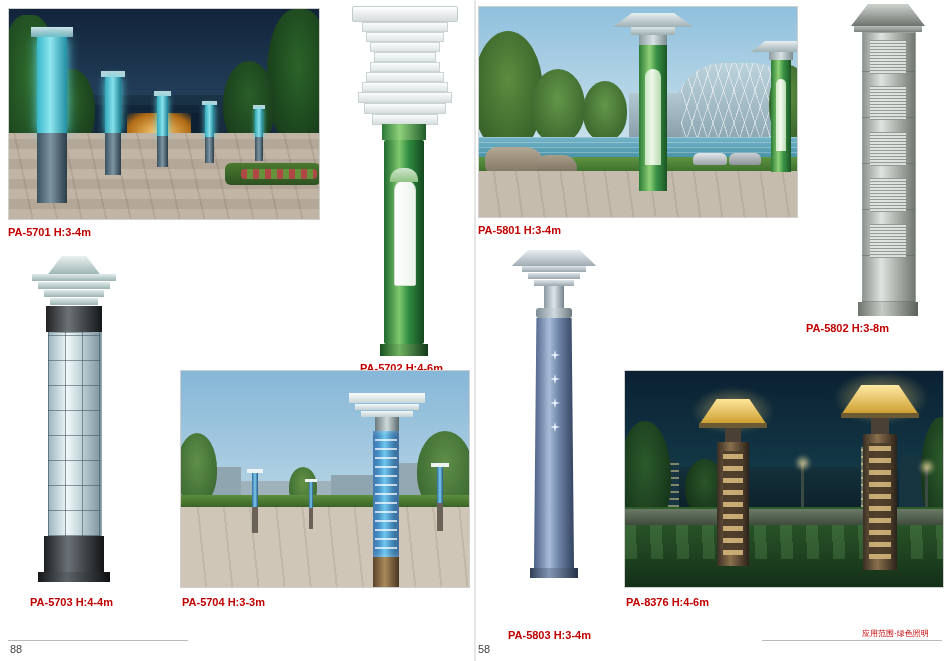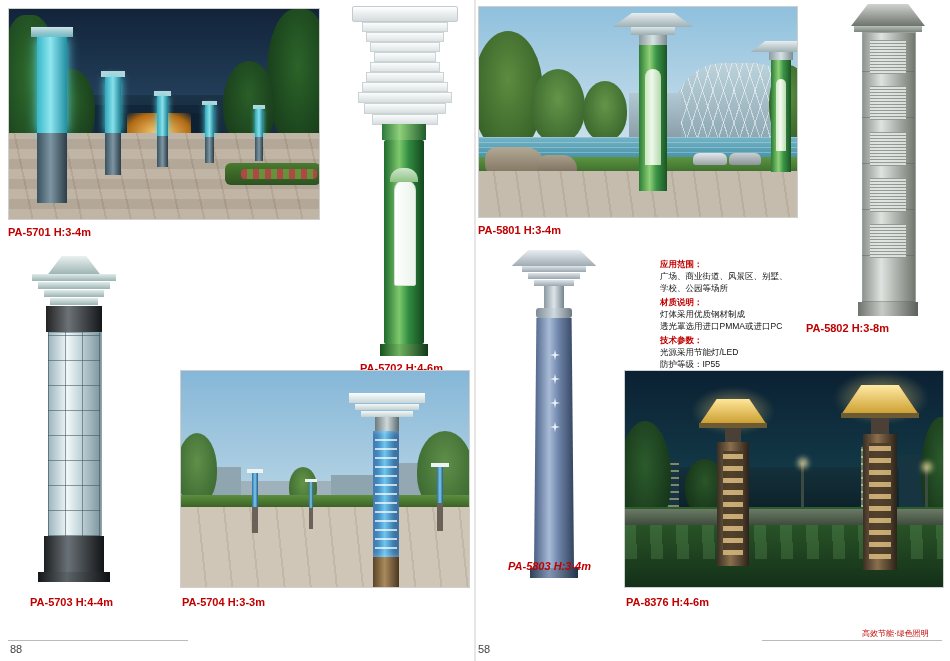--- a/index.html
+++ b/index.html
@@ -231,31 +231,20 @@
 
     <div class="prod" style="left:266px;top:34px;width:72px;height:140px;">
       <div style="position:absolute;left:0;top:0;width:72px;height:11px;background:linear-gradient(to bottom,#e7eef0,#9fb0b4);clip-path:polygon(8% 100%,92% 100%,72% 0,28% 0);"></div>
       <div style="position:absolute;left:24px;top:11px;width:24px;height:8px;background:linear-gradient(to right,#8d9ca0,#d8e2e4 50%,#7b8b8f);"></div>
       <div style="position:absolute;left:26px;top:19px;width:20px;height:112px;background:linear-gradient(to right,#2a7b35,#8fd176 38%,#3b9447 62%,#1a5524);"></div>
       <div style="position:absolute;left:31px;top:38px;width:10px;height:72px;background:linear-gradient(to right,#cfe9c6,#f4fbf1 45%,#bcdcb2);border-radius:6px 6px 0 0;"></div>
     </div>
   </div>
   <div class="caption" style="left:478px;top:224px;">PA-5801 H:3-4m</div>
 
-  <div class="spectext" style="left:660px;top:258px;">
-    <div><b>应用范围：</b></div>
-    <div>广场、商业街道、风景区、别墅、学校、公园等场所</div>
-    <div style="margin-top:2px;"><b>材质说明：</b></div>
-    <div>灯体采用优质钢材制成</div>
-    <div>透光罩选用进口PMMA或进口PC</div>
-    <div style="margin-top:2px;"><b>技术参数：</b></div>
-    <div>光源采用节能灯/LED</div>
-    <div>防护等级：IP55</div>
-    <div>基础由本厂提供图纸制作</div>
-  </div>
 
   <div class="prod" style="left:832px;top:4px;width:112px;height:330px;">
     <div style="position:absolute;left:14px;top:0px;width:84px;height:22px;background:linear-gradient(to bottom,#cfd3cf,#6d736d);clip-path:polygon(6% 100%,94% 100%,74% 0,26% 0);"></div>
     <div style="position:absolute;left:22px;top:22px;width:68px;height:6px;background:linear-gradient(to bottom,#b9bfba,#7d837d);"></div>
 
     <div style="position:absolute;left:30px;top:28px;width:52px;height:270px;background:linear-gradient(to right,#8e948f,#dfe3df 35%,#b4b9b4 60%,#73786f);border:1px solid #9aa09a;"></div>
     <div style="position:absolute;left:30px;top:28px;width:52px;height:270px;background:
       repeating-linear-gradient(0deg,rgba(90,95,90,.45) 0 1px,rgba(0,0,0,0) 1px 46px);"></div>
 
     <div style="position:absolute;left:38px;top:36px;width:36px;height:34px;background:repeating-linear-gradient(0deg,#8f968f 0 1px,#e2e6e2 1px 3px),repeating-linear-gradient(90deg,#8f968f 0 1px,rgba(0,0,0,0) 1px 3px);opacity:.9;"></div>
@@ -279,21 +268,21 @@
 
     <div style="position:absolute;left:36px;top:68px;width:40px;height:250px;background:linear-gradient(to right,#4a5f86,#a8bcd8 38%,#6e84a8 62%,#32435f);
          clip-path:polygon(6% 0,94% 0,100% 100%,0% 100%);"></div>
 
     <div style="position:absolute;left:52px;top:100px;width:10px;height:10px;background:#e9f0f7;clip-path:polygon(50% 0,60% 40%,100% 50%,60% 60%,50% 100%,40% 60%,0 50%,40% 40%);"></div>
     <div style="position:absolute;left:52px;top:124px;width:10px;height:10px;background:#e9f0f7;clip-path:polygon(50% 0,60% 40%,100% 50%,60% 60%,50% 100%,40% 60%,0 50%,40% 40%);"></div>
     <div style="position:absolute;left:52px;top:148px;width:10px;height:10px;background:#e9f0f7;clip-path:polygon(50% 0,60% 40%,100% 50%,60% 60%,50% 100%,40% 60%,0 50%,40% 40%);"></div>
     <div style="position:absolute;left:52px;top:172px;width:10px;height:10px;background:#e9f0f7;clip-path:polygon(50% 0,60% 40%,100% 50%,60% 60%,50% 100%,40% 60%,0 50%,40% 40%);"></div>
     <div style="position:absolute;left:32px;top:318px;width:48px;height:10px;background:linear-gradient(to right,#2f3f58,#8296b4 40%,#243248);"></div>
   </div>
-  <div class="caption" style="left:508px;top:560px;font-style:italic;">PA-5803 H:3-4m</div>
+  <div class="caption" style="left:508px;top:629px;">PA-5803 H:3-4m</div>
 
   <div class="photo" style="left:624px;top:370px;width:320px;height:218px;">
     <div class="sky-night"></div>
 
     <div class="bldg" style="left:0;top:96px;width:320px;height:42px;background:linear-gradient(to bottom,#14303a,#0d222b);"></div>
     <div class="bldg" style="left:236px;top:74px;width:34px;height:64px;background:#1a3c49;"></div>
     <div class="bldg" style="left:274px;top:84px;width:28px;height:54px;background:#173541;"></div>
     <div class="bldg" style="left:24px;top:88px;width:30px;height:50px;background:#173541;"></div>
     <div style="position:absolute;left:236px;top:76px;width:34px;height:60px;background:repeating-linear-gradient(0deg,rgba(255,235,160,.5) 0 2px,rgba(0,0,0,0) 2px 7px),repeating-linear-gradient(90deg,rgba(255,235,160,.35) 0 2px,rgba(0,0,0,0) 2px 8px);"></div>
     <div style="position:absolute;left:24px;top:90px;width:30px;height:46px;background:repeating-linear-gradient(0deg,rgba(255,235,160,.45) 0 2px,rgba(0,0,0,0) 2px 7px);"></div>
@@ -327,18 +316,18 @@
 
     <div style="position:absolute;left:176px;top:92px;width:3px;height:44px;background:#3c4a44;"></div>
     <div class="lampglow" style="left:170px;top:84px;width:16px;height:16px;background:radial-gradient(circle,rgba(255,235,170,.9),rgba(255,235,170,0) 70%);"></div>
     <div style="position:absolute;left:300px;top:96px;width:3px;height:40px;background:#3c4a44;"></div>
     <div class="lampglow" style="left:294px;top:88px;width:16px;height:16px;background:radial-gradient(circle,rgba(255,235,170,.9),rgba(255,235,170,0) 70%);"></div>
   </div>
   <div class="caption" style="left:626px;top:596px;">PA-8376 H:4-6m</div>
 
   <div class="footer-line" style="left:8px;width:180px;"></div>
   <div class="footer-num" style="left:10px;">88</div>
-  <div class="footer-logo" style="left:862px;bottom:22px;">高效节能·绿色照明</div>
+  <div class="footer-logo" style="left:862px;bottom:22px;">应用范围·绿色照明</div>
 
   <div class="footer-line" style="left:762px;width:180px;"></div>
   <div class="footer-num" style="left:478px;">58</div>
 
 </div>
 
 </body></html>

